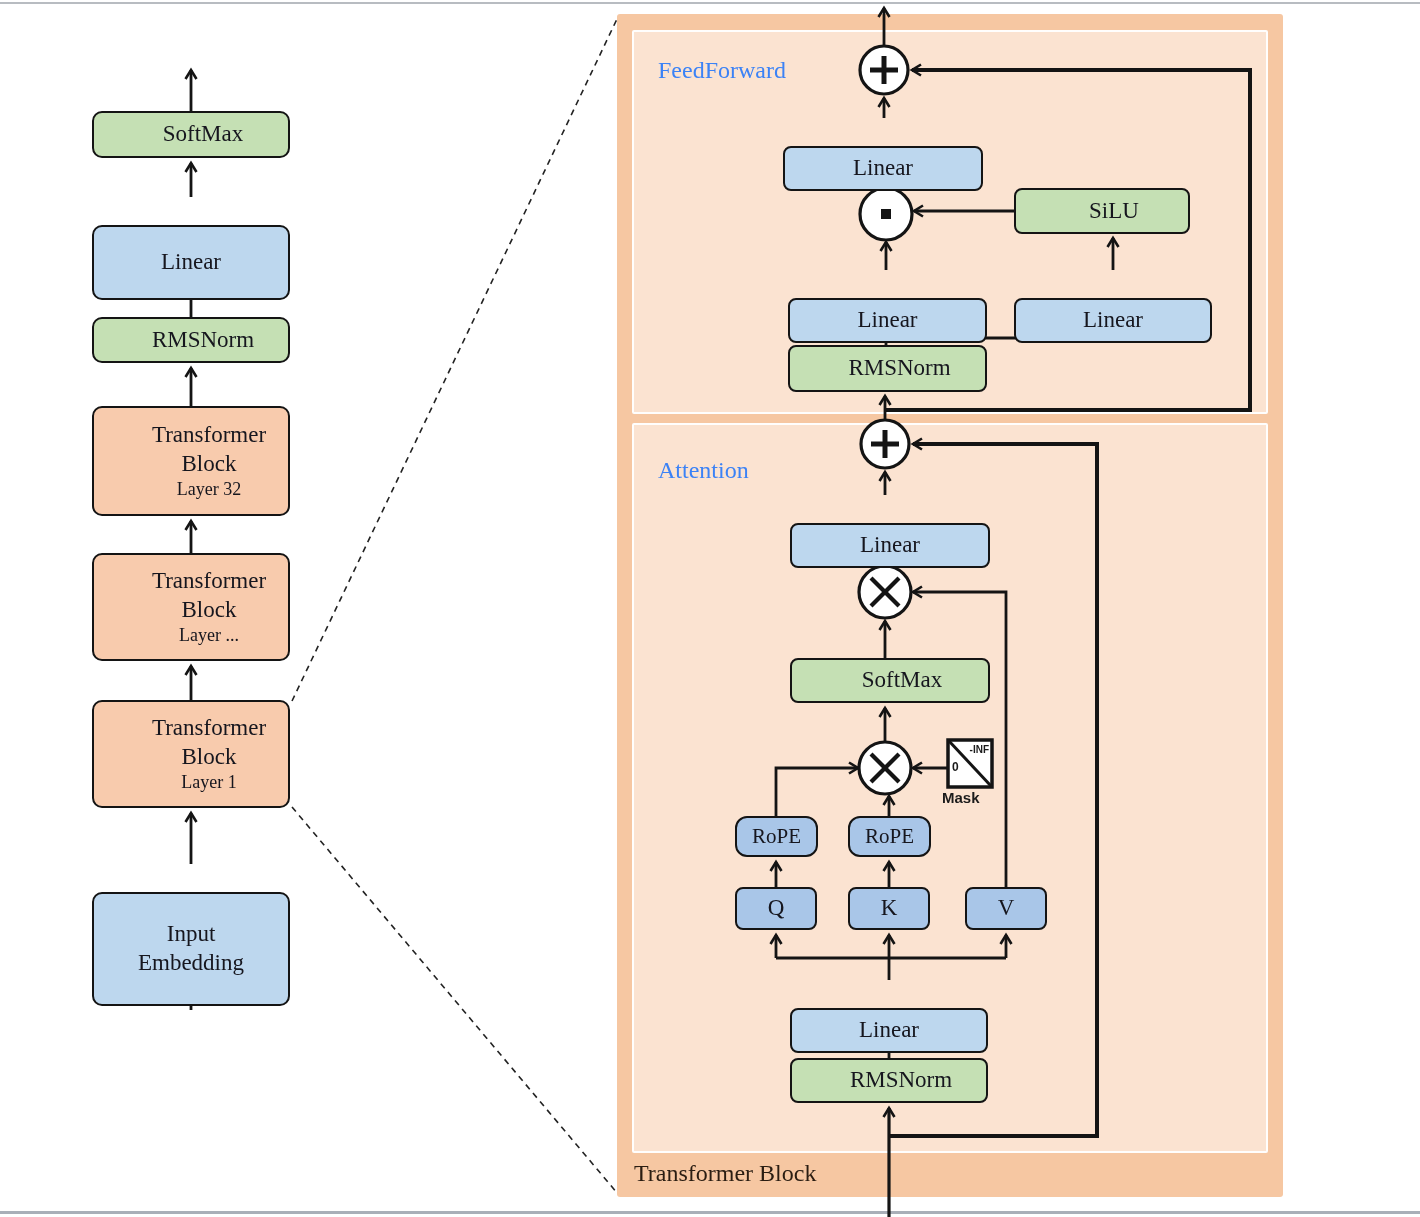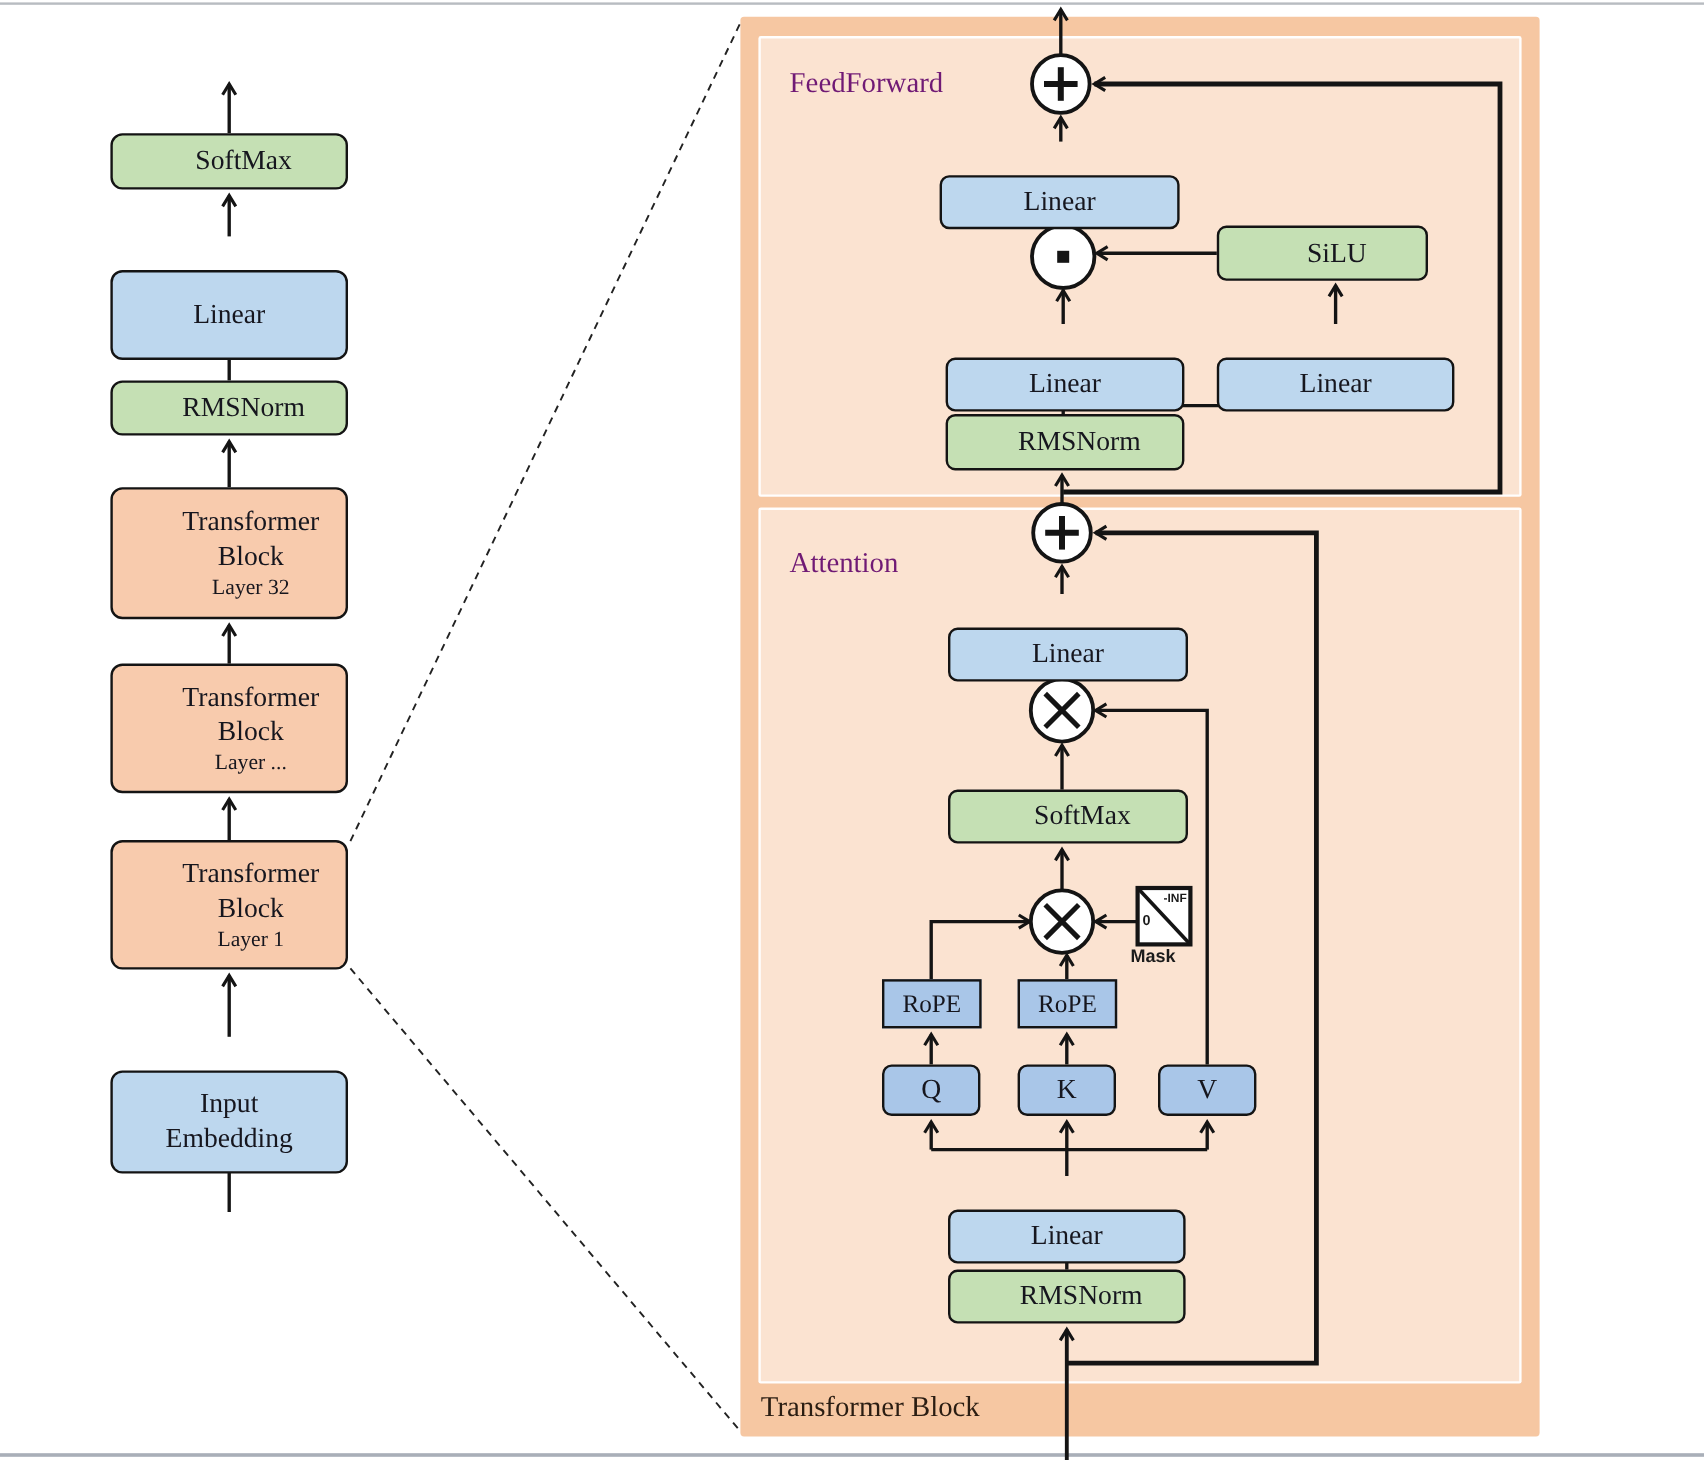--- a/index.html
+++ b/index.html
@@ -14,23 +14,23 @@
   .panel-ff{left:632px;top:30px;width:636px;height:384px;}
   .panel-att{left:632px;top:423px;width:636px;height:730px;}
   .node{position:absolute;box-sizing:border-box;border:2.5px solid #141414;border-radius:10px;
         display:flex;flex-direction:column;align-items:center;justify-content:center;
         text-align:center;line-height:1.25;font-size:23px;}
   .green{background:var(--c-green,#c5e0b4);padding-left:24px;}
   .blue{background:var(--c-blue,#bdd7ee);margin-top:28px;}
   .blue2{background:var(--c-qkv_blue,#a9c6e8);}
   .orange{background:var(--c-orange_block,#f8cbad);padding-left:36px;}
   .small-line{font-size:18px;line-height:1.2;}
-  .section-label{position:absolute;font-size:24px;color:#701a75;}
+  .section-label{position:absolute;font-size:24px;color:#3b82f6;}
   .panel-title{position:absolute;left:634px;top:1160px;font-size:24px;color:#2a1d12;}
-  .rope{font-size:21px;border-width:2.3px;border-radius:0;}
+  .rope{font-size:21px;border-width:2.3px;border-radius:12px;}
   .mask-text{position:absolute;font-family:"Liberation Sans",sans-serif;font-weight:700;color:#1b1b1b;}
   .mask-caption{position:absolute;font-family:"Liberation Sans",sans-serif;font-weight:600;
                 font-size:15px;color:#1b1b1b;text-align:left;}
   svg.wires{position:absolute;left:0;top:0;z-index:5;}
   .node,.section-label,.panel-title,.mask-text,.mask-caption{z-index:10;}
 </style>
 </head>
 <body>
 
 <div class="canvas">
@@ -145,21 +145,21 @@
   <div class="node orange" style="left:92px;top:553px;width:198px;height:108px">
     <span>Transformer</span>
     <span>Block</span>
     <span class="small-line">Layer ...</span>
   </div>
   <div class="node orange" style="left:92px;top:700px;width:198px;height:108px">
     <span>Transformer</span>
     <span>Block</span>
     <span class="small-line">Layer 1</span>
   </div>
-  <div class="node blue" style="left:92px;top:864px;width:198px;height:86px">
+  <div class="node blue" style="left:92px;top:864px;width:198px;height:114px">
     <span>Input</span>
     <span>Embedding</span>
   </div>
 
   <div class="section-label" style="left:658px;top:57px">FeedForward</div>
   <div class="section-label" style="left:658px;top:457px">Attention</div>
   <div class="panel-title">Transformer Block</div>
 
   <div class="node blue" style="left:783px;top:118px;width:200px;height:45px;border-radius:8px">
     <span>Linear</span>

